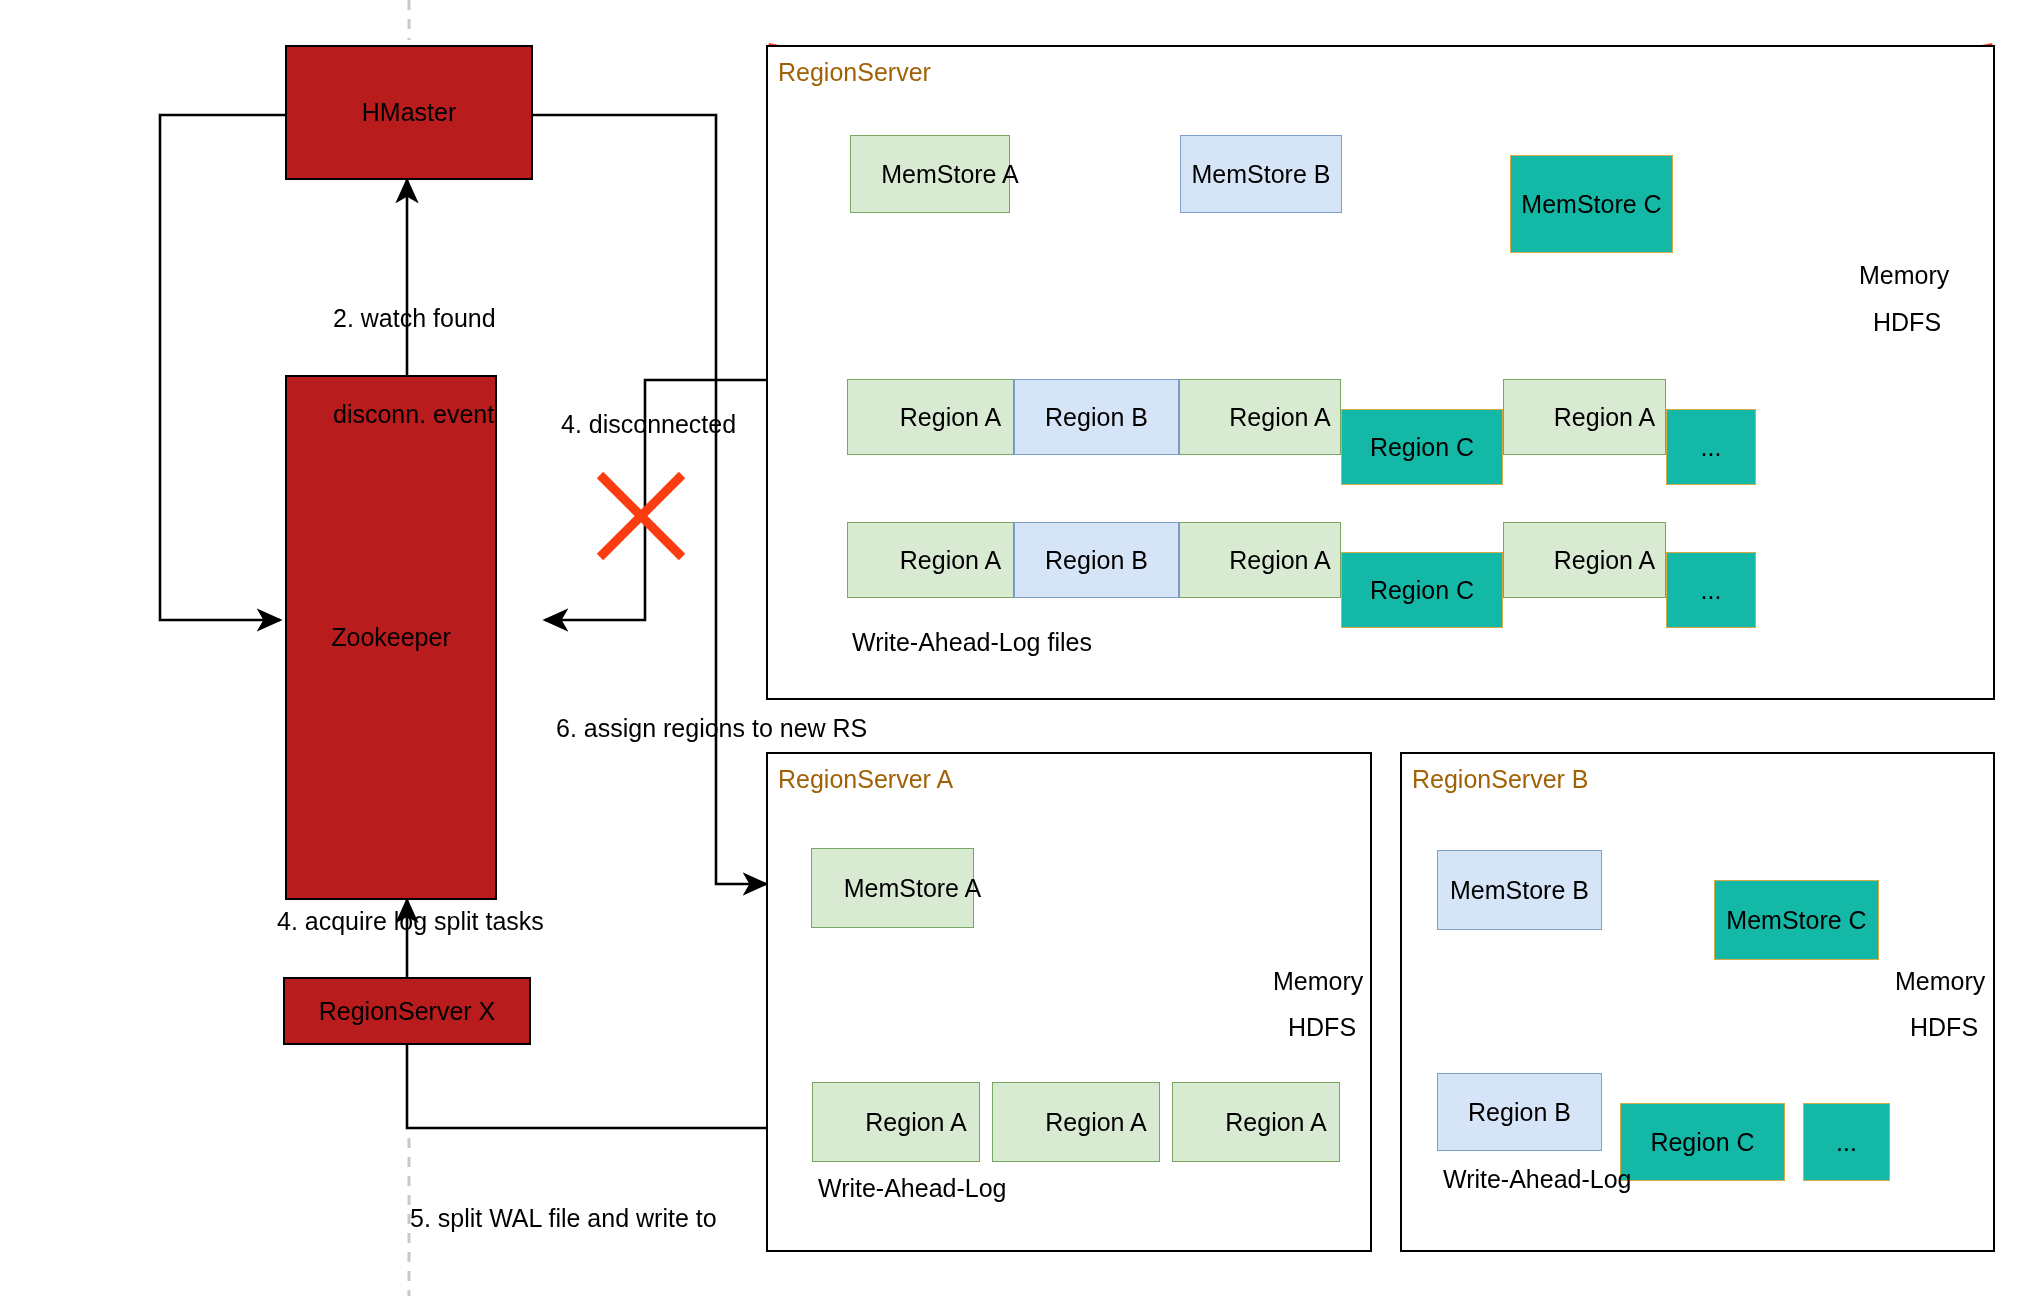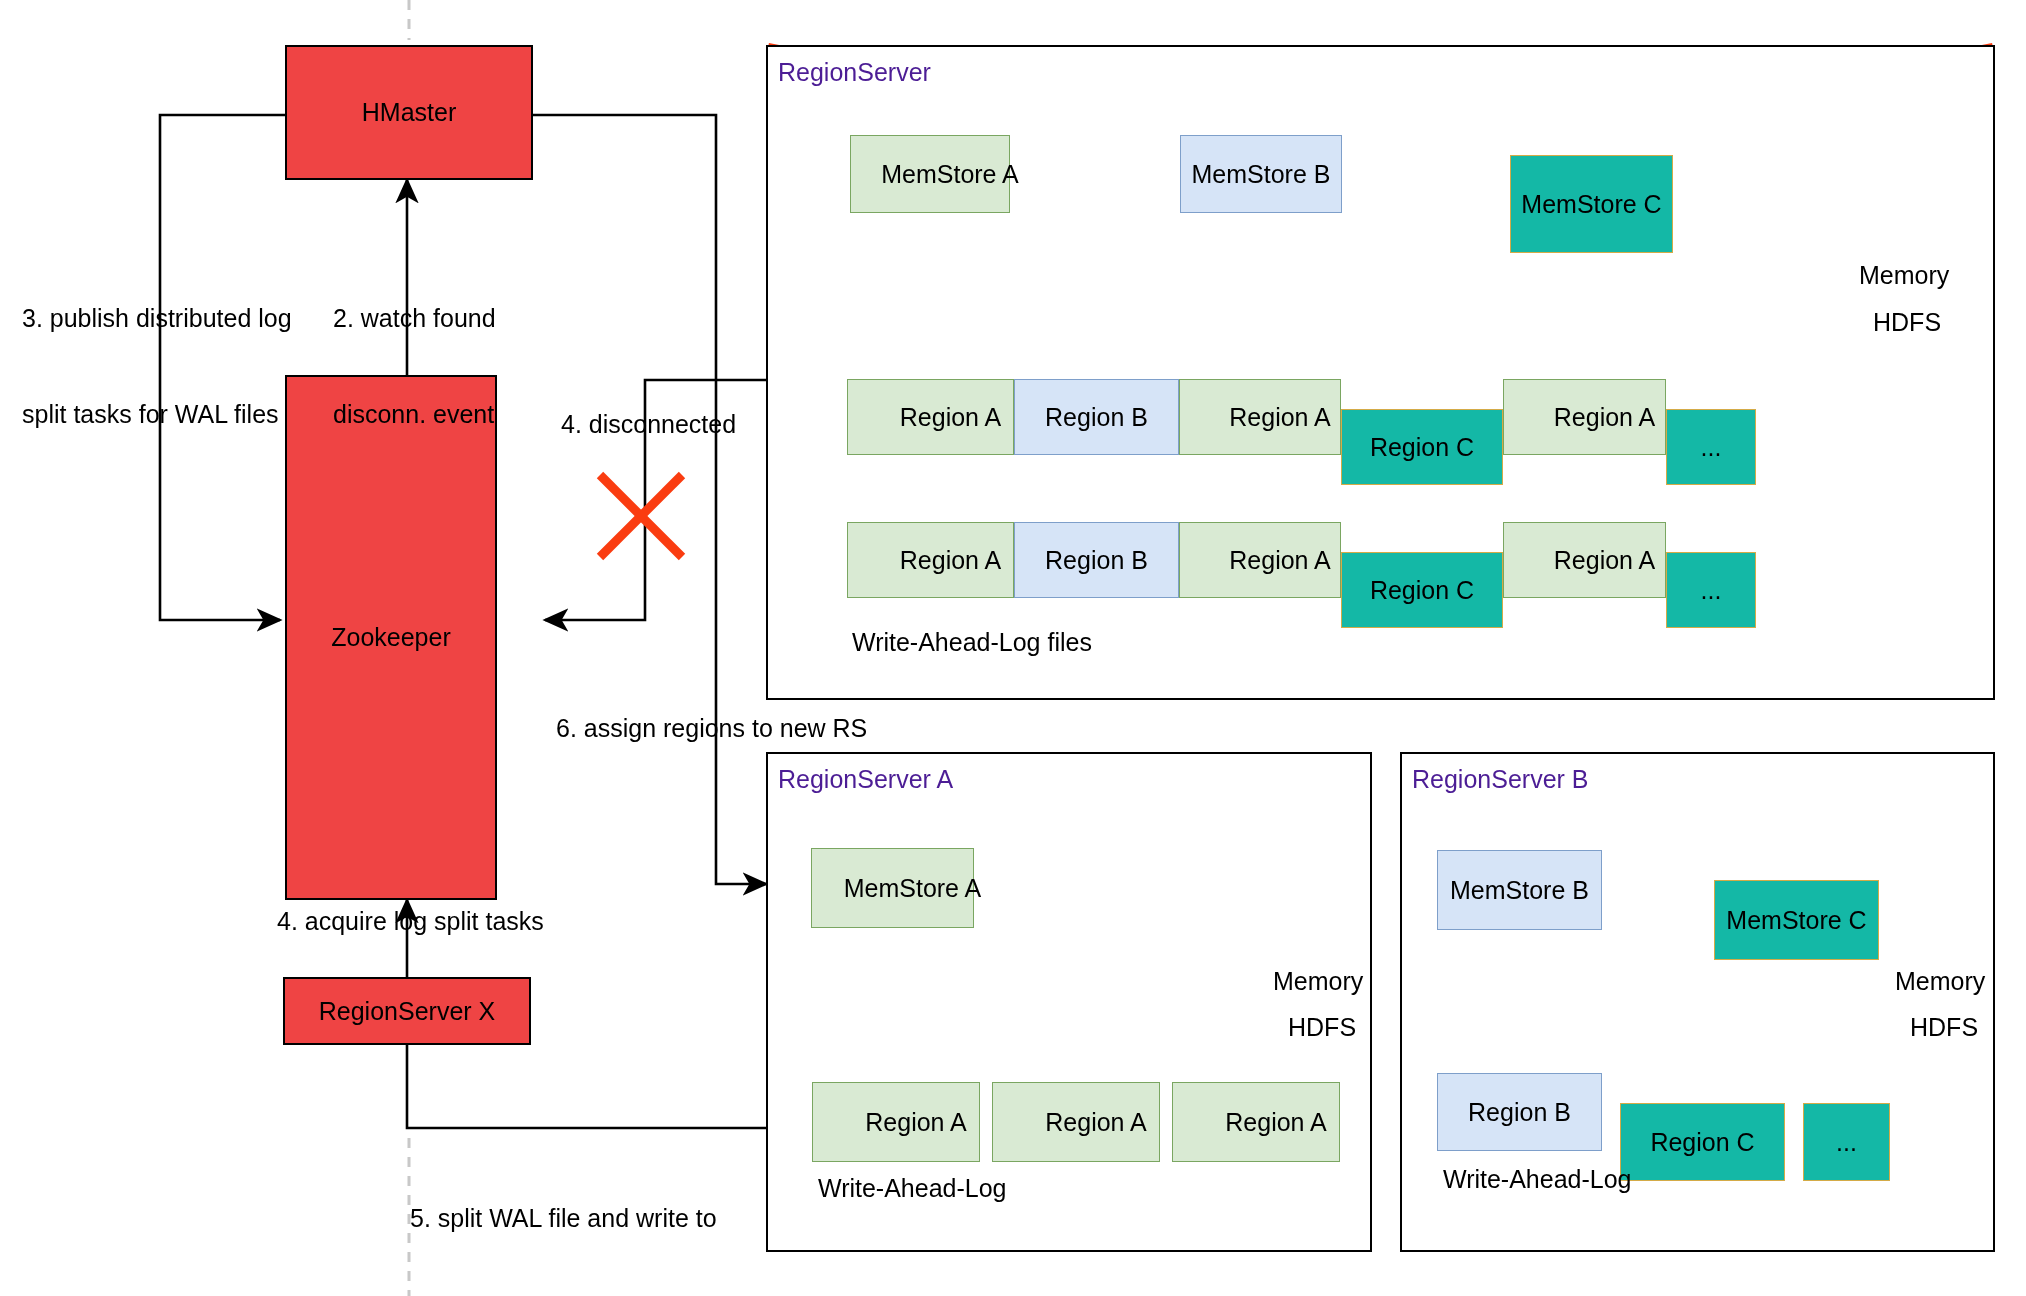--- a/index.html
+++ b/index.html
@@ -1,22 +1,22 @@
 <!DOCTYPE html>
 <html><head>
 <meta charset="utf-8">
 <style>
   html,body{margin:0;padding:0;background:#ffffff;}
   body{width:2026px;height:1296px;font-family:"Liberation Sans",sans-serif;color:#000;}
   #stage{position:relative;width:2026px;height:1296px;overflow:hidden;}
   svg.layer{position:absolute;left:0;top:0;width:2026px;height:1296px;pointer-events:none;}
-  .node{position:absolute;box-sizing:border-box;border:2.2px solid #000;background:#ef4444;
+  .node{position:absolute;box-sizing:border-box;border:2.2px solid #000;background:#b91c1c;
         display:flex;align-items:center;justify-content:center;font-size:25px;color:#000;}
   .panel{position:absolute;box-sizing:border-box;border:2.2px solid #000;background:#fff;}
-  .panel-title{position:absolute;font-size:25px;color:#4c1d95;white-space:nowrap;}
+  .panel-title{position:absolute;font-size:25px;color:#a16207;white-space:nowrap;}
   .cell{position:absolute;box-sizing:border-box;display:flex;align-items:center;justify-content:center;
         font-size:25px;color:#000;white-space:nowrap;}
   .green{background:#d9ead3;border:1.6px solid #7aa661;padding-left:40px;}
   .blue{background:#d6e4f7;border:1.6px solid #7e9fca;}
   .yellow{background:#14b8a6;border:1.6px solid #d4ab47;margin-top:30px;}
   .lbl{position:absolute;font-size:25px;color:#000;line-height:1.28;white-space:pre;}
   .smalllbl{position:absolute;font-size:25px;color:#000;white-space:nowrap;}
   .walstrip{position:absolute;display:flex;}
   .walstrip .cell{position:relative;}
 </style>
@@ -68,24 +68,20 @@
   </div>
 
   <div class="node" style="left:285px;top:375px;width:212px;height:525px;">
     <span>Zookeeper</span>
   </div>
 
   <div class="node" style="left:283px;top:977px;width:248px;height:68px;">
     <span>RegionServer X</span>
   </div>
 
-  <div class="lbl" style="left:22px;top:238px;">
-    <div>3. publish distributed log</div>
-    <div>split tasks for WAL files</div>
-  </div>
 
   <div class="lbl" style="left:333px;top:238px;">
     <div>2. watch found</div>
     <div>disconn. event</div>
   </div>
 
   <div class="smalllbl" style="left:561px;top:410px;">4. disconnected</div>
 
   <div class="smalllbl" style="left:556px;top:714px;">6. assign regions to new RS</div>
 

